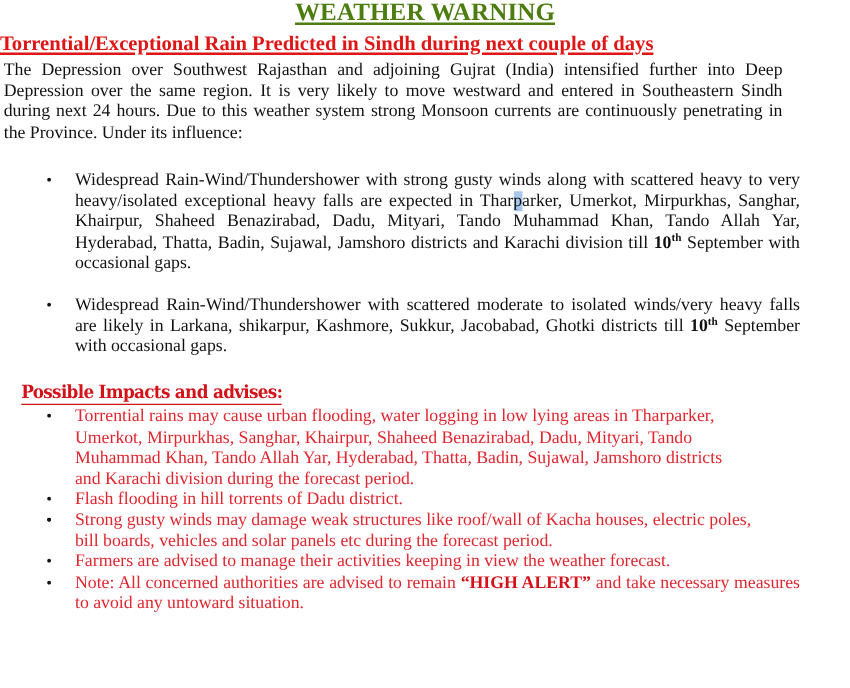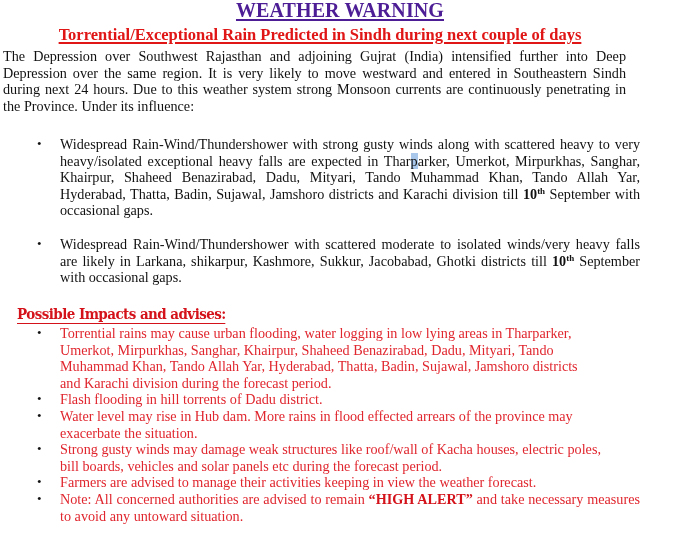--- a/index.html
+++ b/index.html
@@ -4,26 +4,26 @@
 <style>
   html, body { margin: 0; padding: 0; background: #ffffff; }
   body {
     width: 680px; height: 550px; overflow: hidden; position: relative;
     font-family: "Liberation Serif", serif;
     color: #111111;
   }
   .doc { position: absolute; left: 0; top: 0; width: 680px; }
   .title {
     position: absolute; top: -1px; left: 0; width: 680px; text-align: center;
-    font-size: 20px; font-weight: bold; color: #4c1d95;
+    font-size: 20px; font-weight: bold; color: #4d7c0f;
     text-decoration: underline; text-decoration-thickness: 2px; text-underline-offset: 2px;
     letter-spacing: 0.1px;
   }
   .subtitle {
-    position: absolute; top: 25px; left: 0; width: 640px; text-align: center;
+    position: absolute; top: 25px; left: 0; width: 640px; text-align: left;
     font-size: 16.5px; font-weight: bold; color: #e01515;
     text-decoration: underline; text-decoration-thickness: 2px; text-underline-offset: 2px;
   }
   .intro {
     position: absolute; top: 48px; left: 3px; width: 623px;
     font-size: 14.2px; line-height: 16.7px; text-align: justify; margin: 0;
   }
   .bullets {
     position: absolute; left: 0; width: 680px; margin: 0; padding: 0; list-style: none;
   }
@@ -74,18 +74,18 @@
 
   <ul class="bullets b2">
     <li><span class="dot">•</span><span>Widespread Rain-Wind/Thundershower with scattered  moderate to isolated winds/very heavy falls are likely in Larkana, shikarpur, Kashmore, Sukkur, Jacobabad, Ghotki districts till </span><span class="bold">10</span><sup>th</sup><span> September with occasional gaps.</span></li>
   </ul>
 
   <div class="impacts-heading">Possible Impacts and advises:</div>
 
   <ul class="red-list">
     <li class="w1"><span class="dot">•</span><span>Torrential rains may cause urban flooding, water logging in low lying areas in  Tharparker, Umerkot, Mirpurkhas, Sanghar, Khairpur, Shaheed Benazirabad, Dadu, Mityari, Tando Muhammad Khan, Tando Allah Yar, Hyderabad, Thatta, Badin, Sujawal, Jamshoro districts and Karachi division during the forecast period.</span></li>
     <li class="w2"><span class="dot">•</span><span>Flash flooding in hill torrents of Dadu district.</span></li>
-    <li class="w2"><span class="dot">•</span><span>Water level may rise in Hub dam. More rains in flood effected arrears of the province may exacerbate the situation.</span></li>
+    <li class="w2"><span class="dot">•</span></li>
     <li class="w2"><span class="dot">•</span><span> Strong gusty winds may damage weak structures like roof/wall of Kacha houses, electric poles, bill boards, vehicles and solar panels etc during the forecast period.</span></li>
     <li class="w2"><span class="dot">•</span><span>Farmers are advised to manage their activities keeping in view the weather forecast.</span></li>
     <li class="just"><span class="dot">•</span><span> Note: All concerned authorities are advised to remain </span><span class="alert">“HIGH ALERT”</span><span> and take necessary measures to avoid any untoward situation.</span></li>
   </ul>
 </div>
 
 </body></html>

